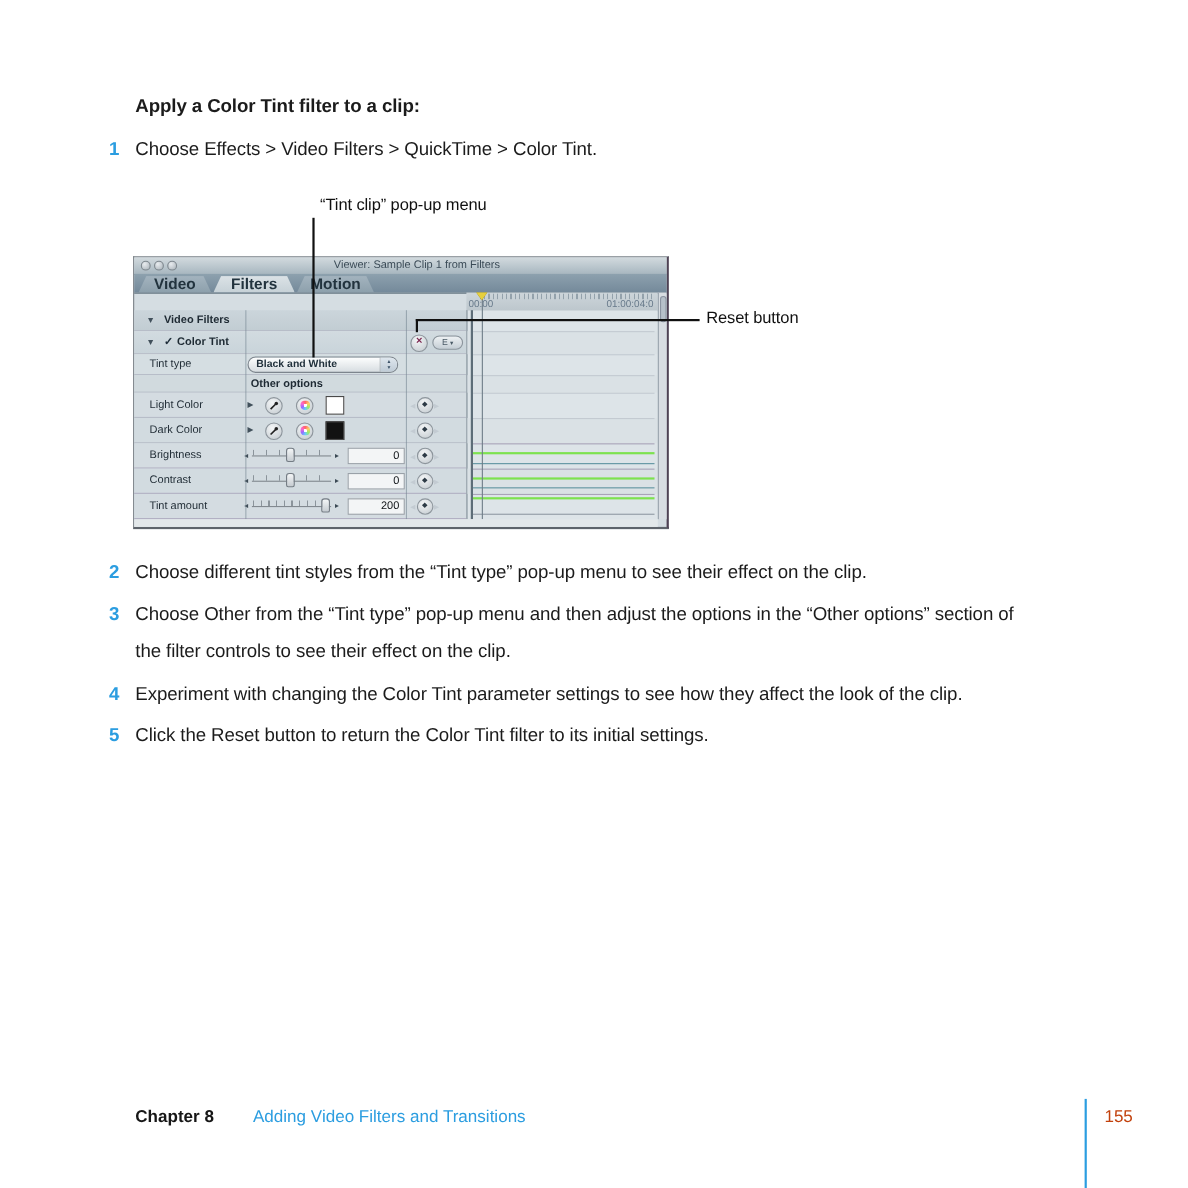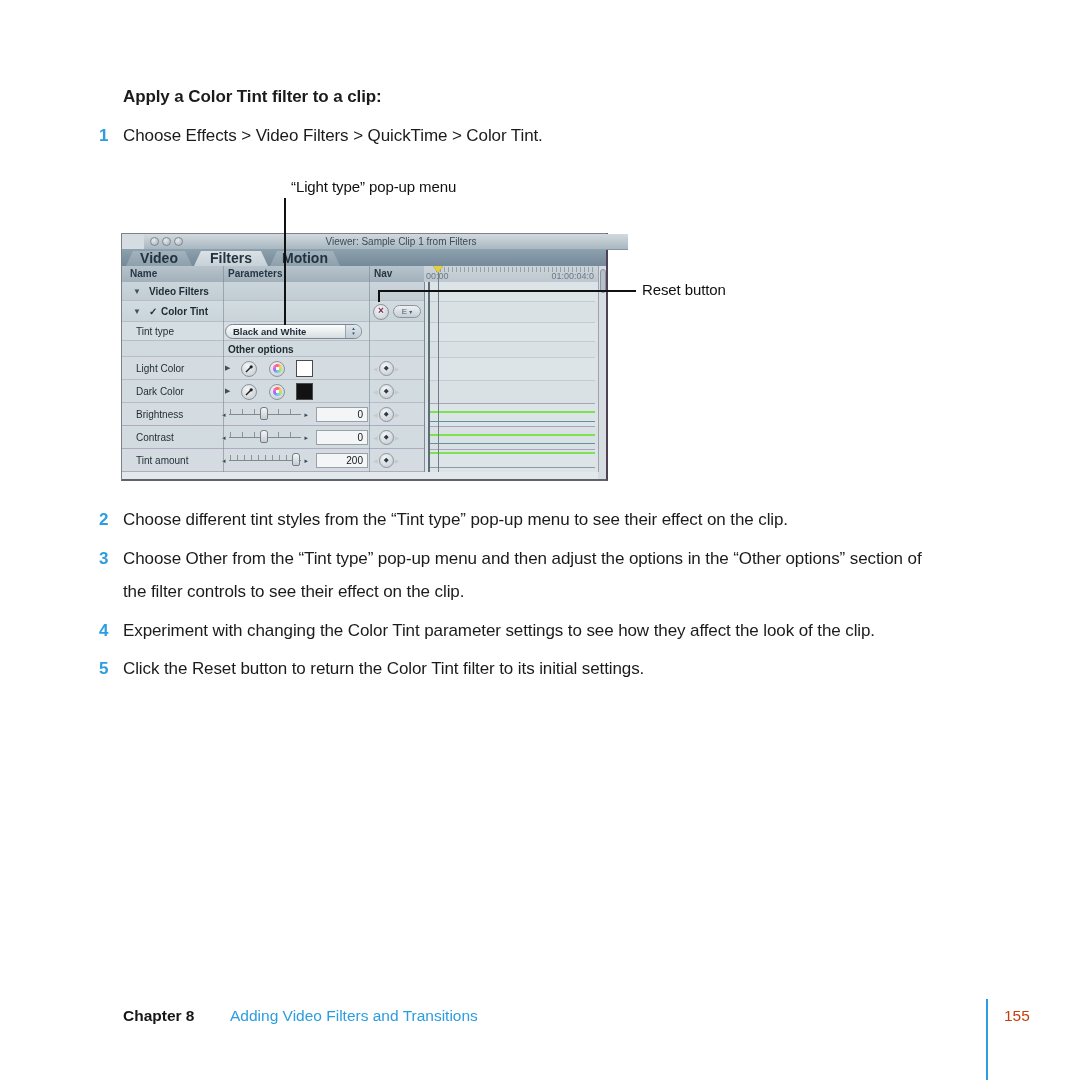--- a/index.html
+++ b/index.html
@@ -25,21 +25,21 @@
   .footer-section{left:230px;top:1007px;font-size:15.5px;color:#2b9de0;}
   .footer-rule{left:986px;top:999px;width:2px;height:81px;background:#2b9de0;}
   .footer-page{left:1004px;top:1007px;font-size:15.5px;color:#c2410c;}
 
   
   .vw{left:121px;top:233px;width:484px;height:245px;background:#d5dde2;
       border-top:1px solid #7c8288;border-left:1px solid #7c8288;
       border-right:2px solid #4f4254;border-bottom:2px solid #5e646b;
       font-size:10px;color:#1e2a33;}
   .vw-titlebar{left:0;top:0;width:484px;height:15px;background:linear-gradient(#d2dade,#a8b7c0);
-      border-bottom:1px solid #8795a0;margin-left:22px;}
+      border-bottom:1px solid #8795a0;}
   .traffic{top:3px;width:9px;height:9px;border-radius:50%;
       background:radial-gradient(circle at 35% 30%,#e8ecef,#a9b2b9);border:1px solid #7e878e;box-sizing:border-box;}
   .vw-title{left:40px;right:10px;top:2px;text-align:center;font-size:10px;color:#3b4b57;}
   .vw-tabbar{left:0;top:15px;width:484px;height:17px;
       background:linear-gradient(#8da1ae,#76markdown,#76markdown);
       background:linear-gradient(#8da1ae,#74899a);border-bottom:1px solid #5d6f7c;}
   .tab{top:2px;height:15px;line-height:15px;text-align:center;font-size:14px;font-weight:bold;color:#22333e;
       clip-path:polygon(7px 0,calc(100% - 7px) 0,100% 100%,0 100%);
       background:linear-gradient(#a3b3be,#8da0ac);}
   .tab.sel{background:linear-gradient(#dbe2e6,#c6d1d7);}
@@ -112,48 +112,41 @@
 <body>
 
 <div class="page">
 
   <div class="abs doc-heading">Apply a Color Tint filter to a clip:</div>
   <div class="abs step" id="step1">
     <span class="step-num">1</span>
     <span class="step-text">Choose Effects &gt; Video Filters &gt; QuickTime &gt; Color Tint.</span>
   </div>
 
-  <div class="abs callout" style="left:291px;top:178px;">“Light type” pop-up menu</div>
+  <div class="abs callout" style="left:291px;top:178px;">“Tint clip” pop-up menu</div>
   <div class="abs callout-line" style="left:284px;top:198px;width:2px;height:127px;z-index:30;"></div>
   <div class="abs callout-line" style="left:378px;top:290px;width:258px;height:2px;z-index:30;"></div>
   <div class="abs callout-line" style="left:378px;top:290px;width:2px;height:12px;z-index:30;"></div>
   <div class="abs callout" style="left:642px;top:281px;">Reset button</div>
 
   <div class="abs vw">
 
     <div class="abs vw-titlebar">
       <div class="abs traffic" style="left:6px;"></div>
       <div class="abs traffic" style="left:18px;"></div>
       <div class="abs traffic" style="left:30px;"></div>
       <div class="abs vw-title">Viewer: Sample Clip 1 from Filters</div>
     </div>
 
     <div class="abs vw-tabbar">
       <div class="abs tab" style="left:4px;width:66px;">Video</div>
       <div class="abs tab sel" style="left:72px;width:74px;">Filters</div>
       <div class="abs tab" style="left:148px;width:70px;">Motion</div>
     </div>
 
-    <div class="abs vw-headerrow">
-      <span class="abs" style="left:8px;top:2px;">Name</span>
-      <span class="abs" style="left:106px;top:2px;">Parameters</span>
-      <span class="abs" style="left:252px;top:2px;">Nav</span>
-      <div class="abs colsep" style="left:101px;top:0;height:16px;"></div>
-      <div class="abs colsep" style="left:247px;top:0;height:16px;"></div>
-    </div>
 
     <div class="abs vw-ruler">
       <div class="abs ruler-ticks"></div>
       <span class="abs" style="left:2px;top:5px;">00:00</span>
       <span class="abs" style="right:4px;top:5px;">01:00:04:0</span>
     </div>
 
     <div class="abs vrow" style="top:48px;height:19px;background:linear-gradient(#cbd5db,#c2cdd3);">
       <span class="abs tri rlabel" style="left:11px;">▼</span>
       <span class="abs rlabel" style="left:27px;font-weight:bold;">Video Filters</span>

